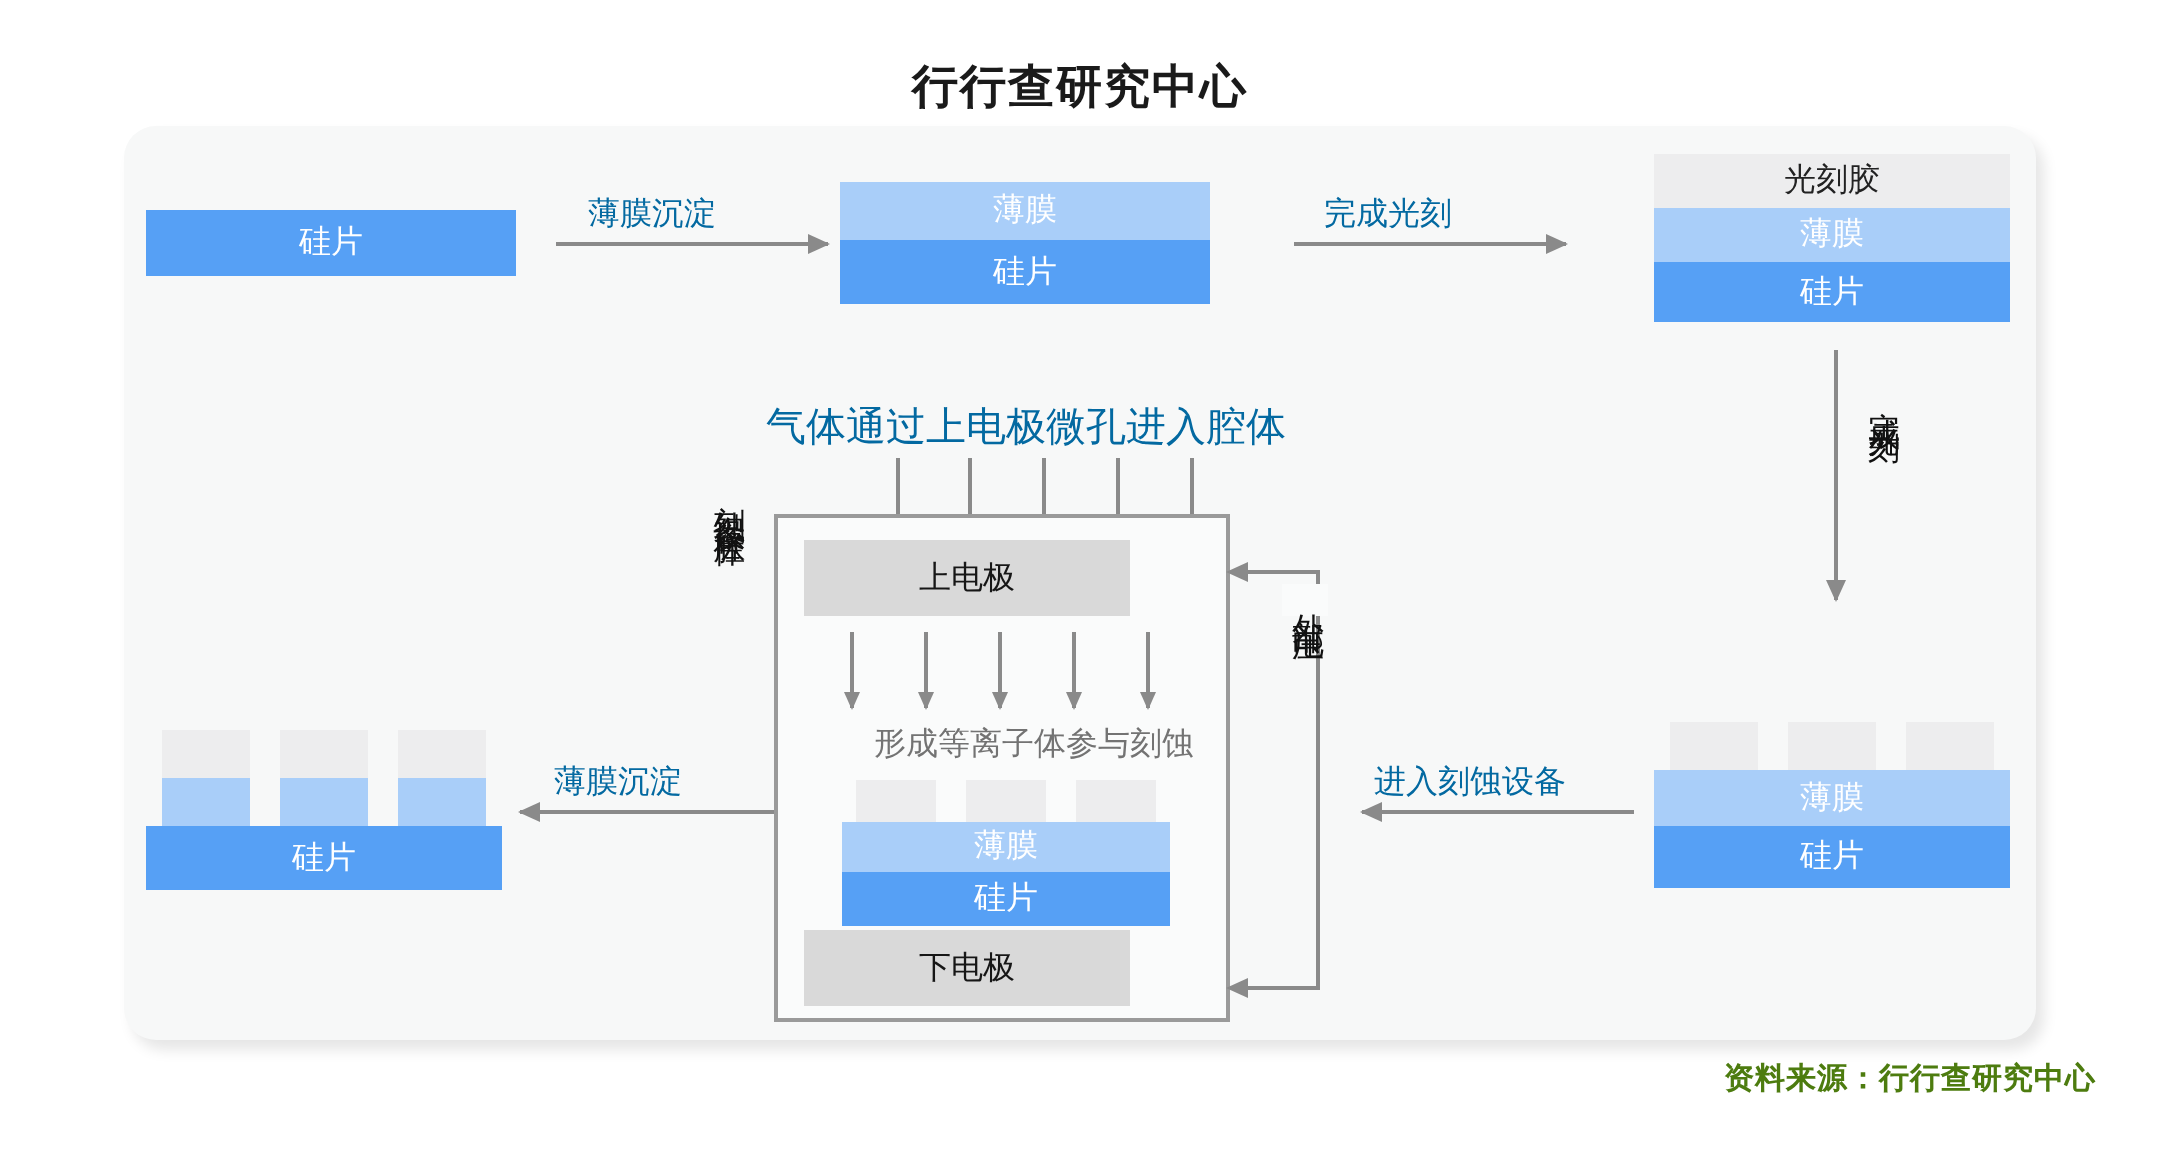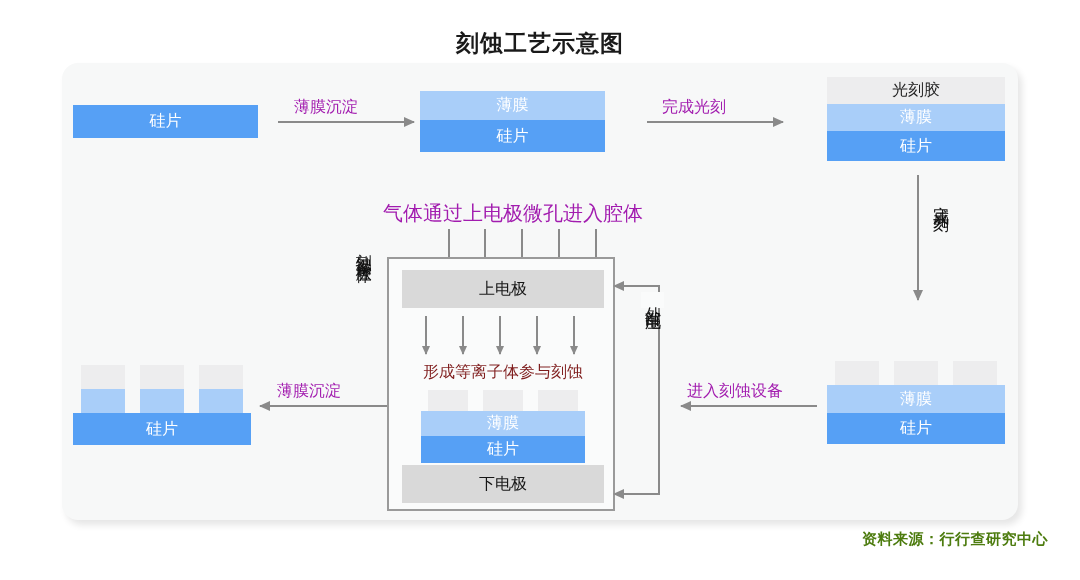--- a/index.html
+++ b/index.html
@@ -59,67 +59,67 @@
     border-bottom: 5px solid transparent;
   }
   .varrow { position: absolute; width: 2px; background: #8a8a8a; }
   .varrow::after {
     content: ""; position: absolute; bottom: -1px; left: -4px;
     border-top: 11px solid #8a8a8a;
     border-left: 5px solid transparent;
     border-right: 5px solid transparent;
   }
   .alabel {
-    position: absolute; font-size: 16px; color: #a21caf; white-space: nowrap;
+    position: absolute; font-size: 16px; color: #0369a1; white-space: nowrap;
   }
   .vlabel {
     position: absolute; font-size: 16px; color: #111111;
     writing-mode: vertical-rl; text-orientation: upright;
     letter-spacing: 3px;
   }
 
   
   #chamber {
     position: absolute; left: 387px; top: 257px;
     width: 228px; height: 254px;
     border: 2px solid #9a9a9a;
     background: #FAFBFB;
   }
   .electrode {
-    position: absolute; left: 13px; width: 202px; height: 38px;
+    position: absolute; left: 13px; width: 163px; height: 38px;
     background: #D9D9D9;
     display: flex; align-items: center; justify-content: center;
     font-size: 16px; color: #161616;
   }
   .gasarrow {
     position: absolute; width: 2px; background: #8a8a8a;
   }
   .gasarrow::after {
     content: ""; position: absolute; bottom: -1px; left: -3.5px;
     border-top: 9px solid #8a8a8a;
     border-left: 4.5px solid transparent;
     border-right: 4.5px solid transparent;
   }
   #plasmaText {
-    position: absolute; left: 0; top: 350px; width: 228px;
-    text-align: center; font-size: 16px; color: #7f1d1d;
+    position: absolute; left: 14px; top: 350px; width: 228px;
+    text-align: center; font-size: 16px; color: #737373;
   }
   
   .vbracket { position: absolute; background: #8a8a8a; }
   #extLabel {
     position: absolute; left: 641px; top: 292px;
     writing-mode: vertical-rl; text-orientation: upright;
     font-size: 16px; color: #111111; letter-spacing: 3px;
     background: #FAFBFB; padding: 2px 1px;
   }
 </style>
 </head>
 <body>
 
-<div id="title">刻蚀工艺示意图</div>
+<div id="title">行行查研究中心</div>
 
 <div id="panel">
 
   <div class="stack" style="left:11px; top:42px; width:185px;">
     <div class="layer wafer" style="height:33px;">硅片</div>
   </div>
 
   <div class="alabel" style="left:232px; top:34px;">薄膜沉淀</div>
   <div class="harrow" style="left:216px; top:58px; width:136px;"></div>
 

